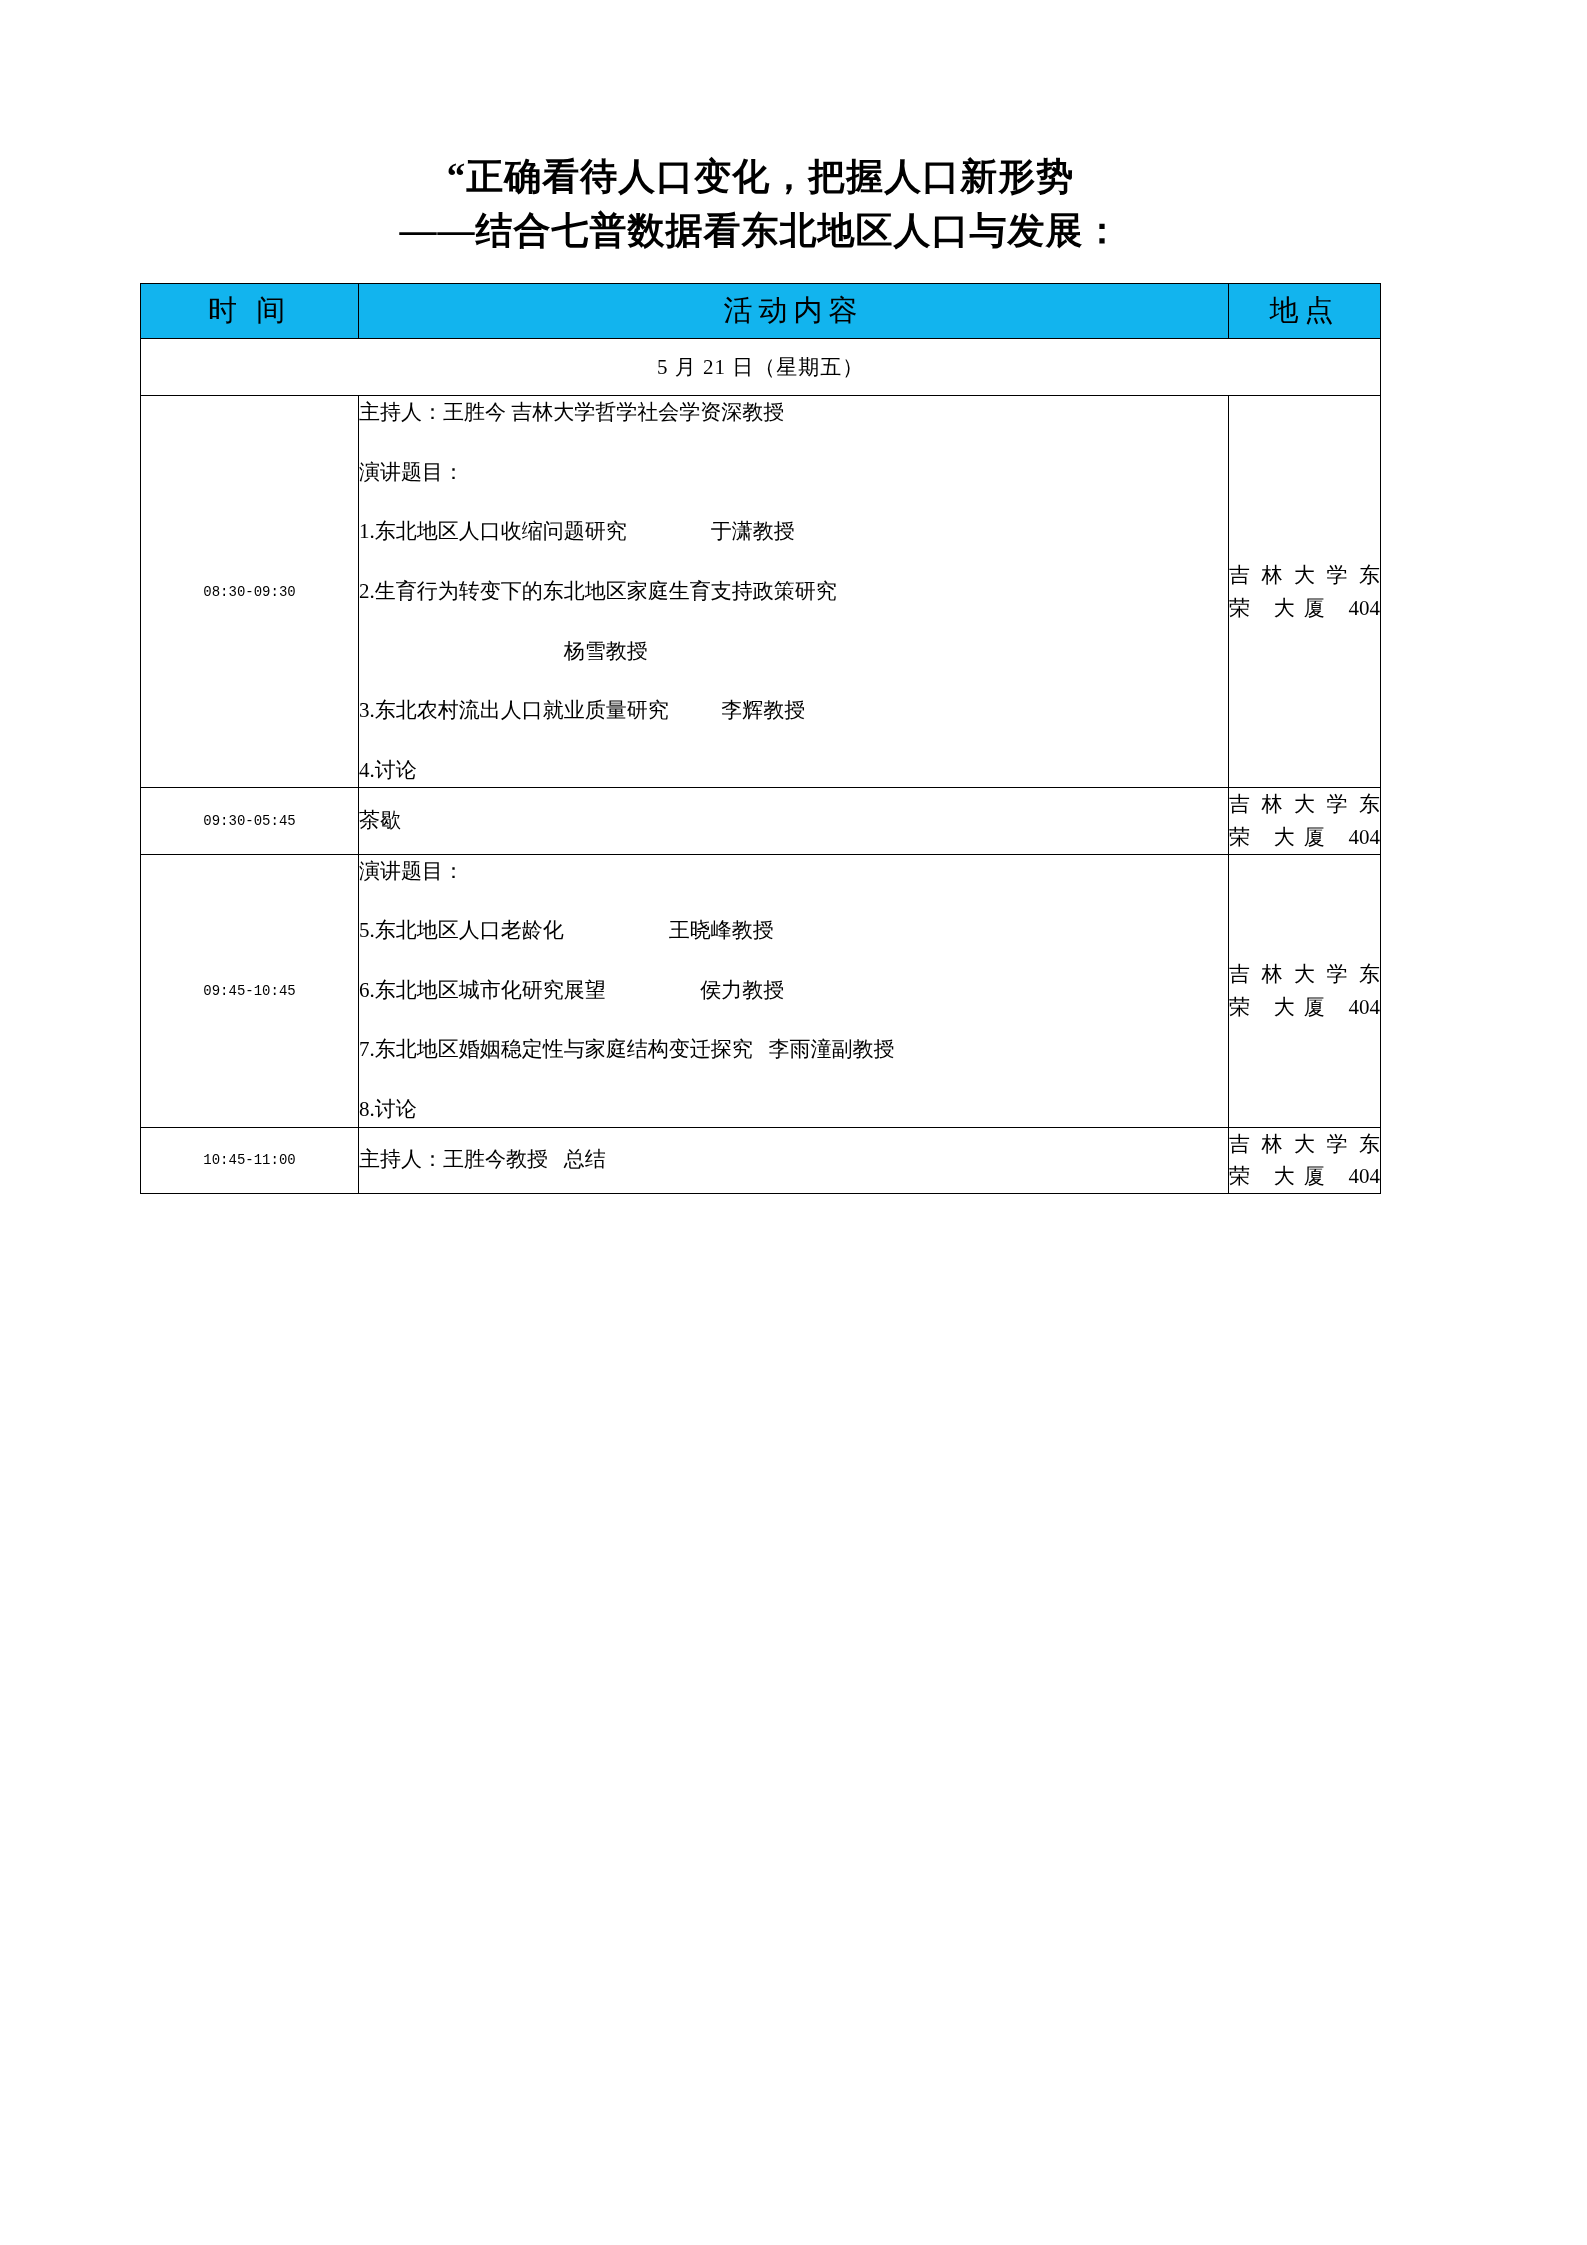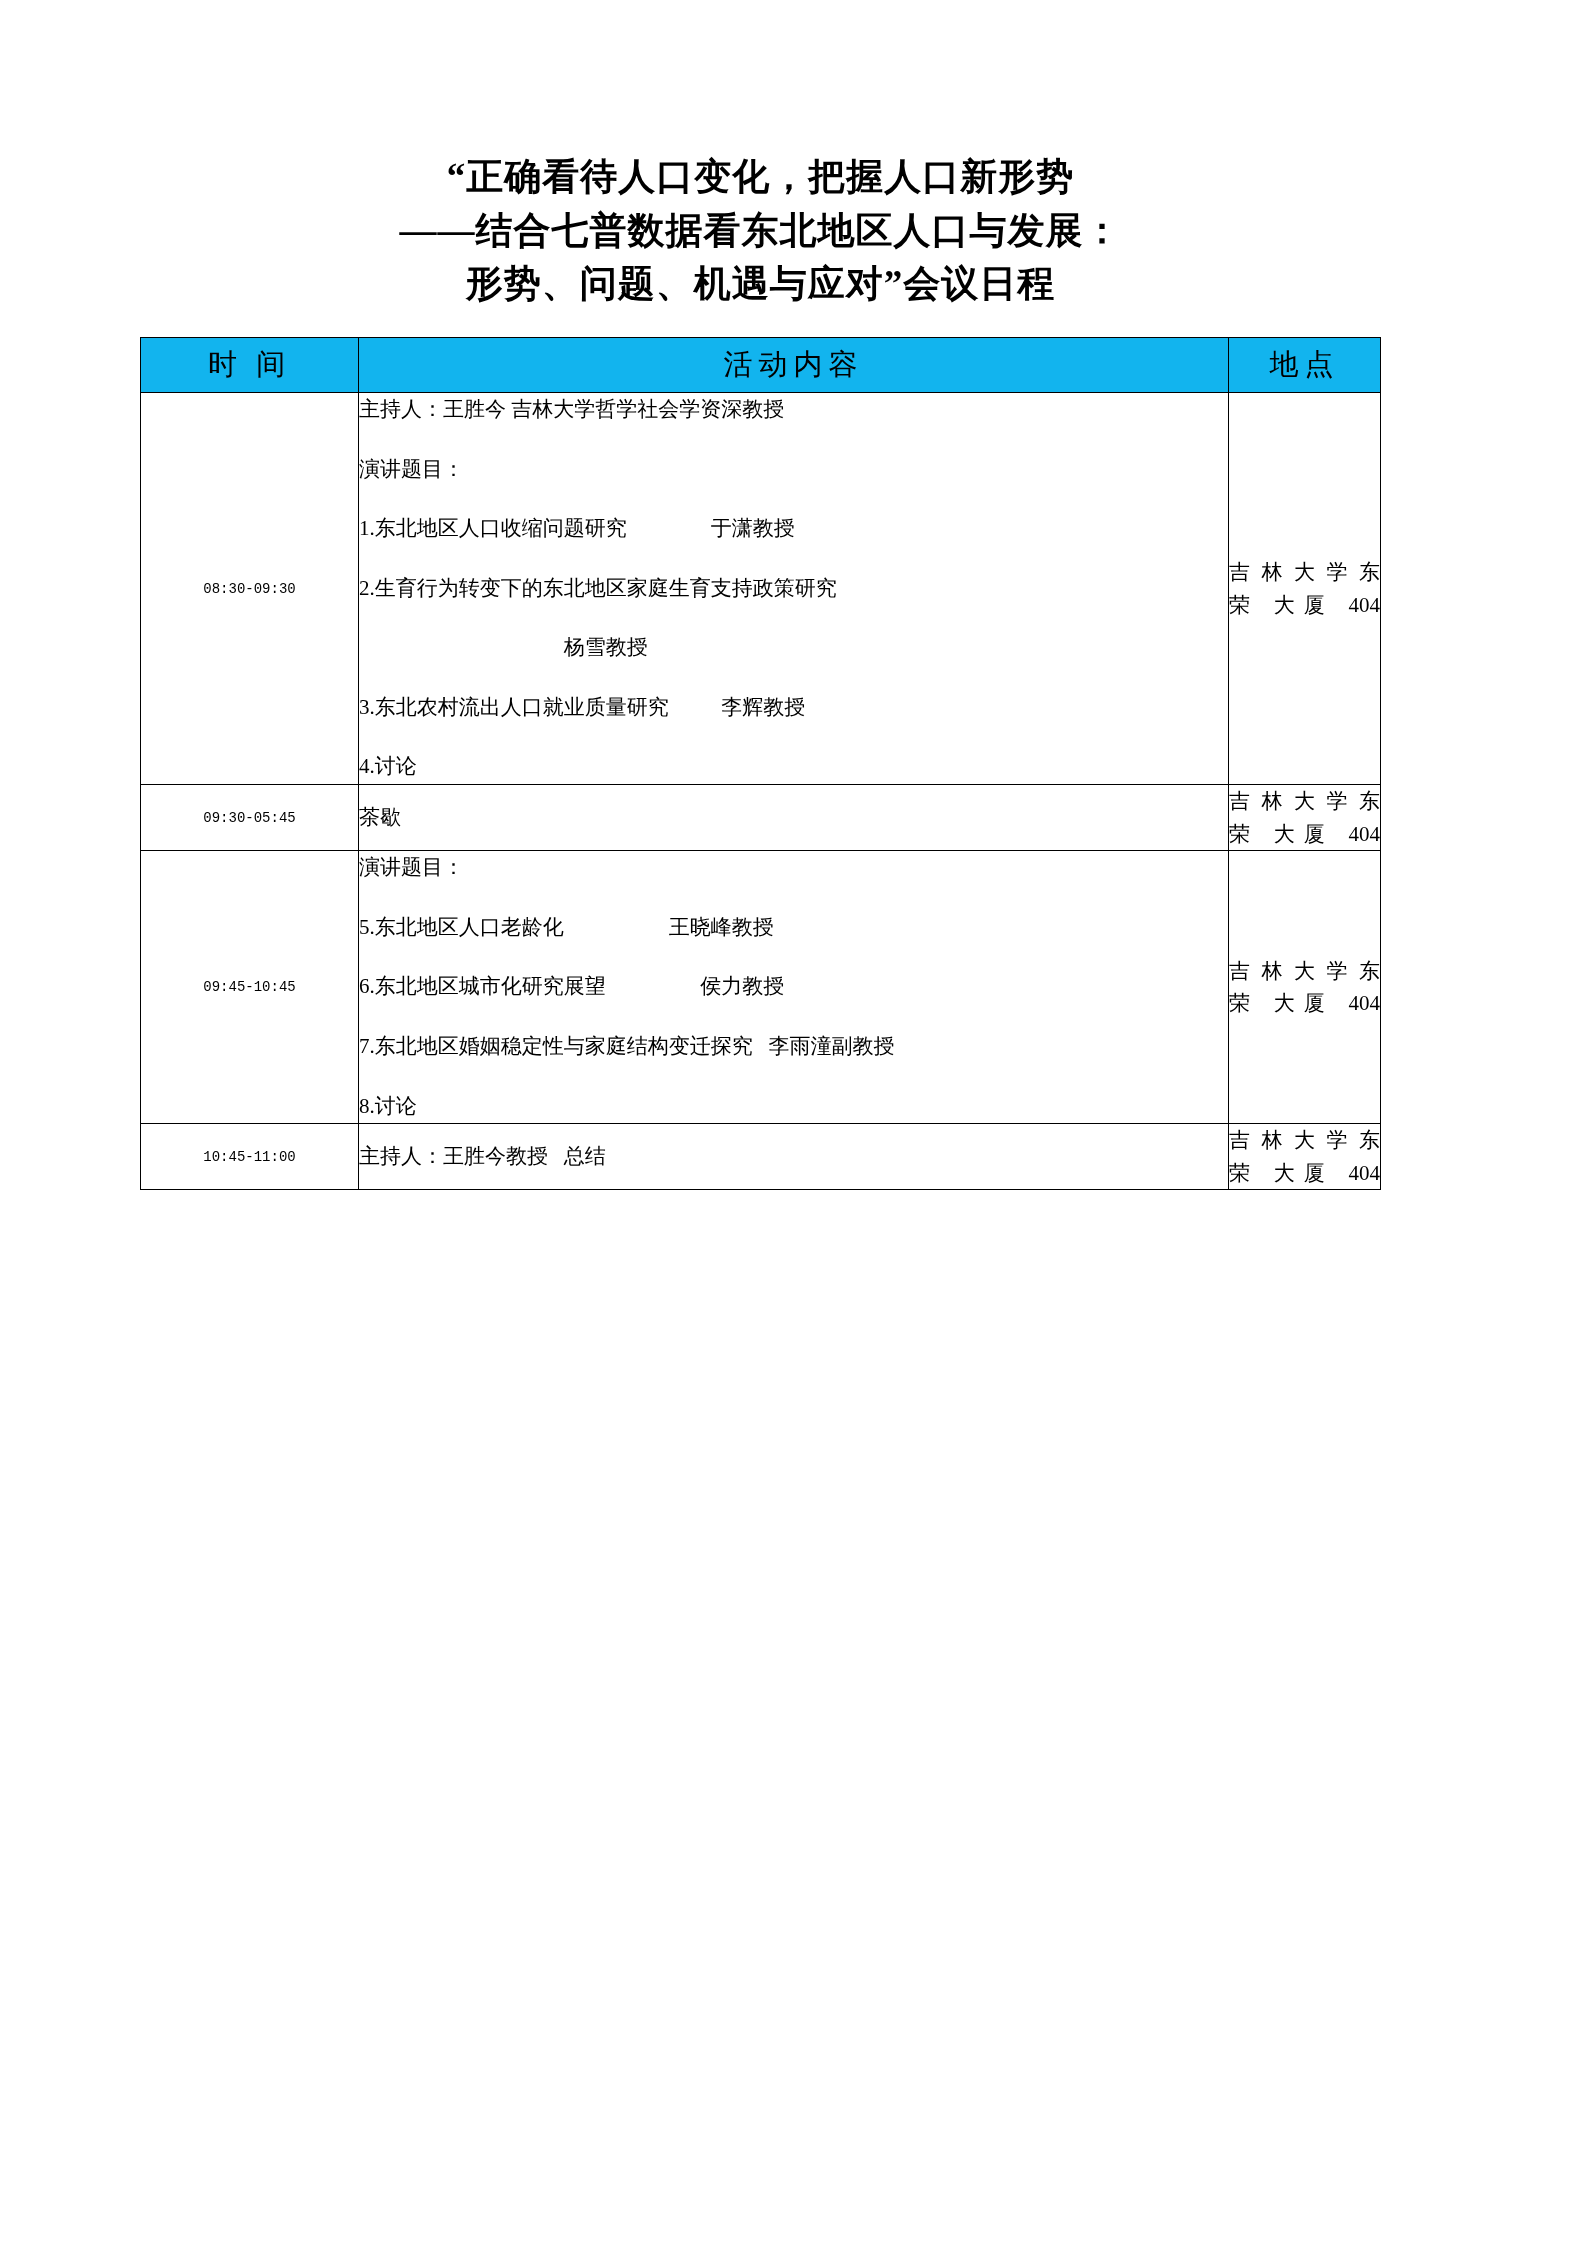--- a/index.html
+++ b/index.html
@@ -99,37 +99,39 @@
   }
 </style>
 </head>
 <body>
 
 <div class="page">
 
   <div class="doc-title">
     <span class="tline">“正确看待人口变化，把握人口新形势</span>
     <span class="tline">——结合七普数据看东北地区人口与发展：</span>
-    <span class="tline">形势、问题、机遇与应对”会议日程</span>
   </div>
 
   <table class="agenda">
     <colgroup>
       <col class="col-time">
       <col class="col-content">
       <col class="col-place">
     </colgroup>
     <thead>
       <tr>
         <th>时 间</th>
         <th>活动内容</th>
         <th>地点</th>
       </tr>
     </thead>
     <tbody>
+      <tr class="dayrow">
+        <td colspan="3">5 月 21 日（星期五）</td>
+      </tr>
 
       <tr>
         <td class="time-cell">08:30-09:30</td>
         <td class="content-cell">
           <div class="line">主持人：王胜今 吉林大学哲学社会学资深教授</div>
           <div class="line">演讲题目：</div>
           <div class="line num">1.东北地区人口收缩问题研究                于潇教授</div>
           <div class="line num">2.生育行为转变下的东北地区家庭生育支持政策研究</div>
           <div class="line">                                       杨雪教授</div>
           <div class="line num">3.东北农村流出人口就业质量研究          李辉教授</div>

